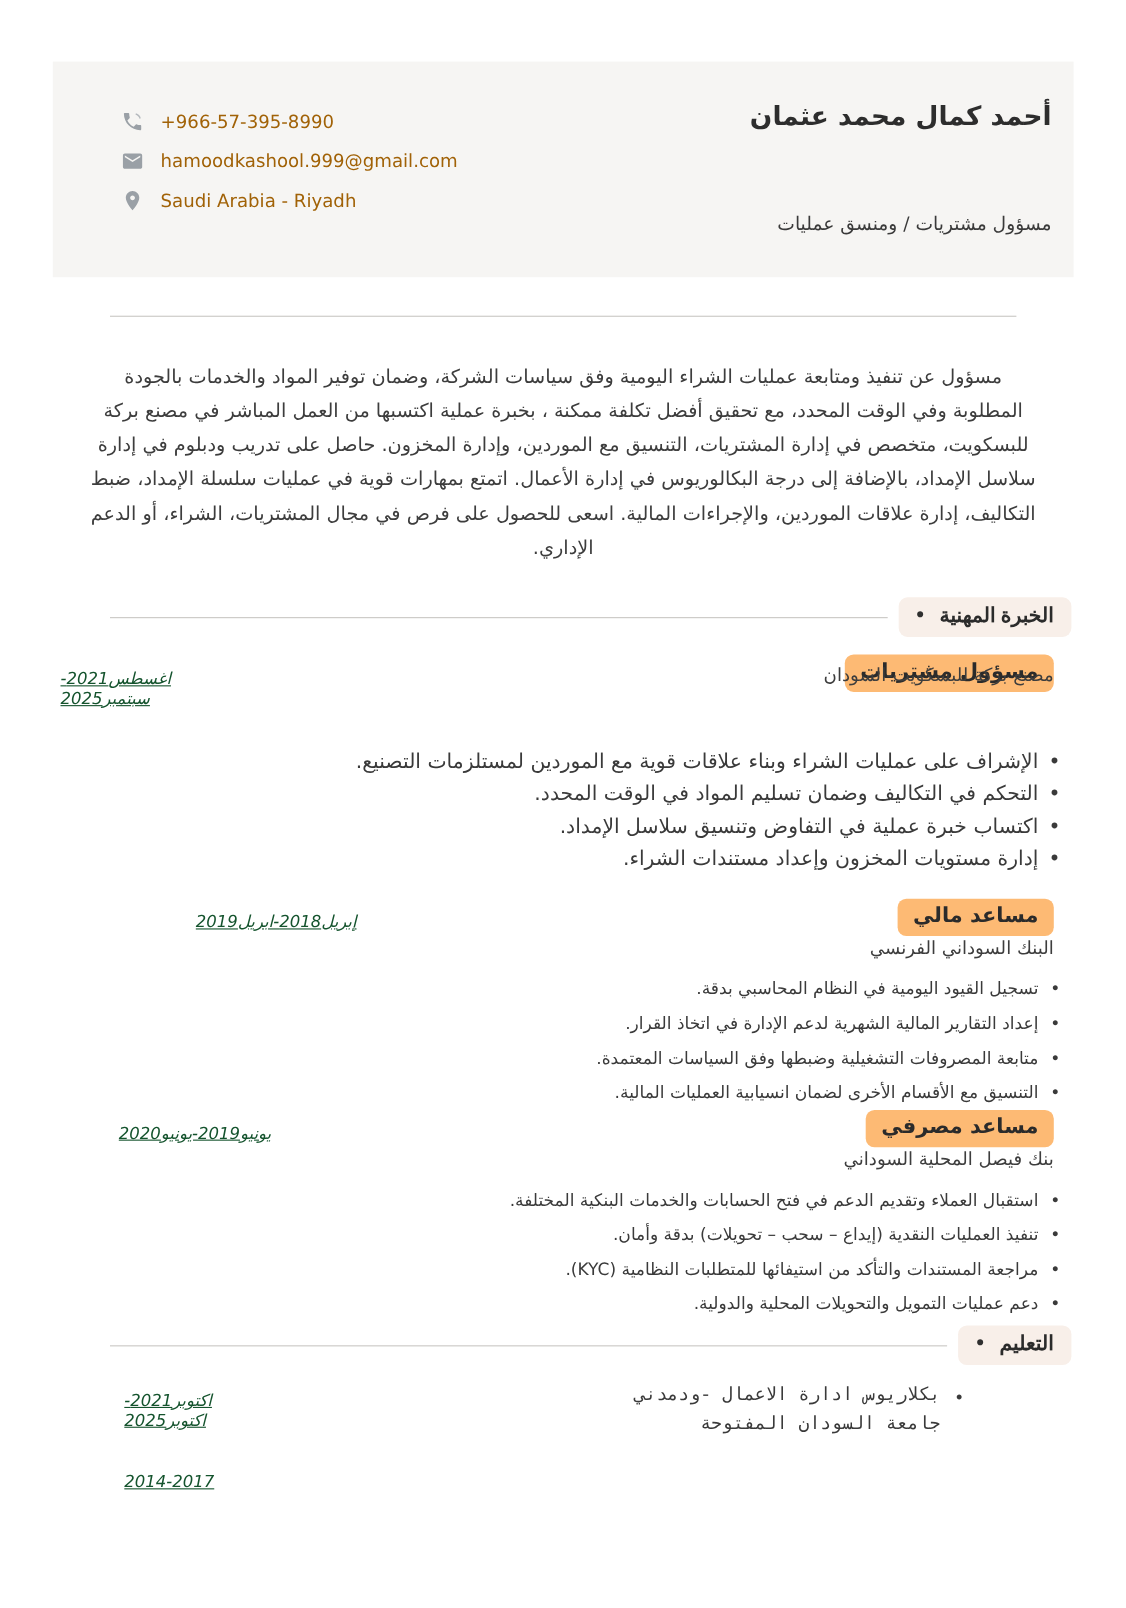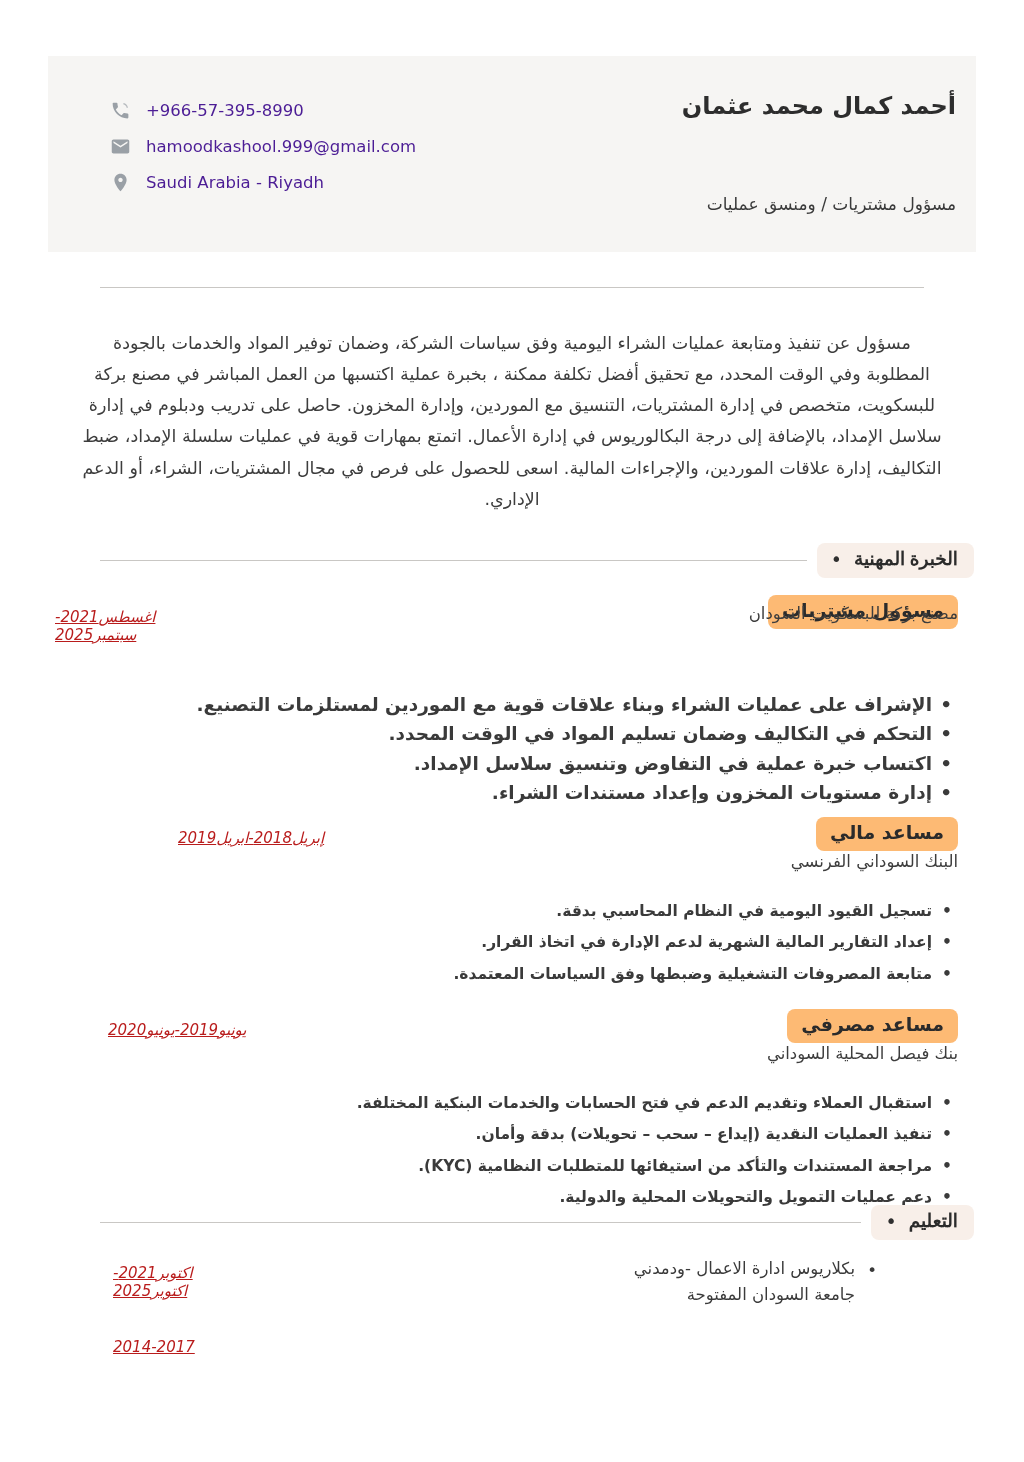--- a/index.html
+++ b/index.html
@@ -3,21 +3,21 @@
 <meta charset="utf-8">
 <style>
   html,body { margin:0; padding:0; background:#ffffff; }
   .page {
     position:relative; width:1024px; height:1462px; background:#ffffff;
     font-family:"DejaVu Sans", sans-serif; color:#3a3a3a; overflow:hidden;
   }
   
   .header-card { position:absolute; left:48px; top:56px; width:928px; height:196px; background:#f6f5f3; }
   .contact { position:absolute; left:62px; top:44px; display:flex; flex-direction:column; gap:15px; }
-  .contact-row { display:flex; align-items:center; gap:15px; font-size:16.5px; color:#4c1d95; }
+  .contact-row { display:flex; align-items:center; gap:15px; font-size:16.5px; color:#a16207; }
   .contact-row svg { width:21px; height:21px; fill:#9aa0a6; flex:0 0 auto; }
   .name { position:absolute; top:36px; right:20px; font-size:24px; font-weight:bold; color:#2d2d2d; direction:rtl; }
   .role { position:absolute; top:124px; right:20px; font-size:17px; color:#3a3a3a; direction:rtl;margin-top:14px; }
   
   .divider { position:absolute; top:287px; left:100px; width:824px; height:1px; background:#c9c7c4; }
   .summary {
     position:absolute; top:328px; left:80px; width:864px;
     direction:rtl; text-align:center; font-size:17.5px; line-height:1.78; color:#3d3d3d;
   }
   .section-header { position:absolute; left:100px; right:50px; display:flex; align-items:center; }
@@ -31,37 +31,37 @@
   #exp-header { top:543px; }
   #edu-header { top:1205px; }
   
   .job-title-pill {
     position:absolute; right:66px; background:#fdba74; border-radius:8px;
     padding:4px 14px 8px; font-size:19px; font-weight:bold; color:#2b2b2b; direction:rtl;
   }
   .company { position:absolute; right:66px; font-size:16.5px; color:#3d3d3d; direction:rtl; }
   .dates {
     position:absolute; font-style:italic; text-decoration:underline;
-    color:#b91c1c; font-size:15px; direction:rtl; text-align:left;
+    color:#14532d; font-size:15px; direction:rtl; text-align:left;
   }
   .dates span { display:block; }
-  .bullets { position:absolute; right:56px; left:140px; list-style:none; margin:12px; padding:0; direction:rtl; text-align:right;font-weight:bold; }
+  .bullets { position:absolute; right:56px; left:140px; list-style:none; margin:0; padding:0; direction:rtl; text-align:right; }
   .bullets li { position:relative; padding-right:24px; }
   .bullets li::before { content:"•"; position:absolute; right:4px; top:0; }
   .bullets-lg { font-size:18.5px; line-height:1.42; }
   .bullets-lg li { margin-bottom:3px; }
   .bullets-sm { font-size:15.5px; line-height:1.45; }
   .bullets-sm li { margin-bottom:9px; }
   #job1-pill { top:595px; } #job1-company { top:604px; } #job1-dates { left:55px; top:608px; } #job1-bullets { top:680px; }
   #job2-pill { top:817px; } #job2-company { top:852px; } #job2-dates { left:178px; top:829px; } #job2-bullets { top:888px; }
   #job3-pill { top:1009px; } #job3-company { top:1044px; } #job3-dates { left:108px; top:1021px; } #job3-bullets { top:1080px; }
   
   .edu-item {
     position:absolute; right:147px; direction:rtl; text-align:right;
-    font-size:16.5px; line-height:1.6; color:#3a3a3a; padding-right:22px;
+    font-size:16.5px; line-height:1.6; color:#3a3a3a; padding-right:22px;font-family:Liberation Mono, monospace;
   }
   .edu-item::before { content:"•"; position:absolute; right:0; top:2px; }
   .edu-line { display:block; }
   #edu1 { top:1256px; } #edu1-dates { left:113px; top:1264px; }
   #edu2 { top:1332px; } #edu2-dates { left:113px; top:1338px; }
 </style>
 </head>
 <body>
 
 <div class="page">
@@ -119,20 +119,21 @@
 
   <div class="job-title-pill" id="job2-pill">مساعد مالي</div>
   <div class="company" id="job2-company">البنك السوداني الفرنسي</div>
   <div class="dates" id="job2-dates">
     <span>إبريل2018-ابريل2019</span>
   </div>
   <ul class="bullets bullets-sm" id="job2-bullets">
     <li>تسجيل القيود اليومية في النظام المحاسبي بدقة.</li>
     <li>إعداد التقارير المالية الشهرية لدعم الإدارة في اتخاذ القرار.</li>
     <li>متابعة المصروفات التشغيلية وضبطها وفق السياسات المعتمدة.</li>
+    <li>التنسيق مع الأقسام الأخرى لضمان انسيابية العمليات المالية.</li>
   </ul>
 
   <div class="job-title-pill" id="job3-pill">مساعد مصرفي</div>
   <div class="company" id="job3-company">بنك فيصل المحلية السوداني</div>
   <div class="dates" id="job3-dates">
     <span>يونيو2019-يونيو2020</span>
   </div>
   <ul class="bullets bullets-sm" id="job3-bullets">
     <li>استقبال العملاء وتقديم الدعم في فتح الحسابات والخدمات البنكية المختلفة.</li>
     <li>تنفيذ العمليات النقدية (إيداع – سحب – تحويلات) بدقة وأمان.</li>

